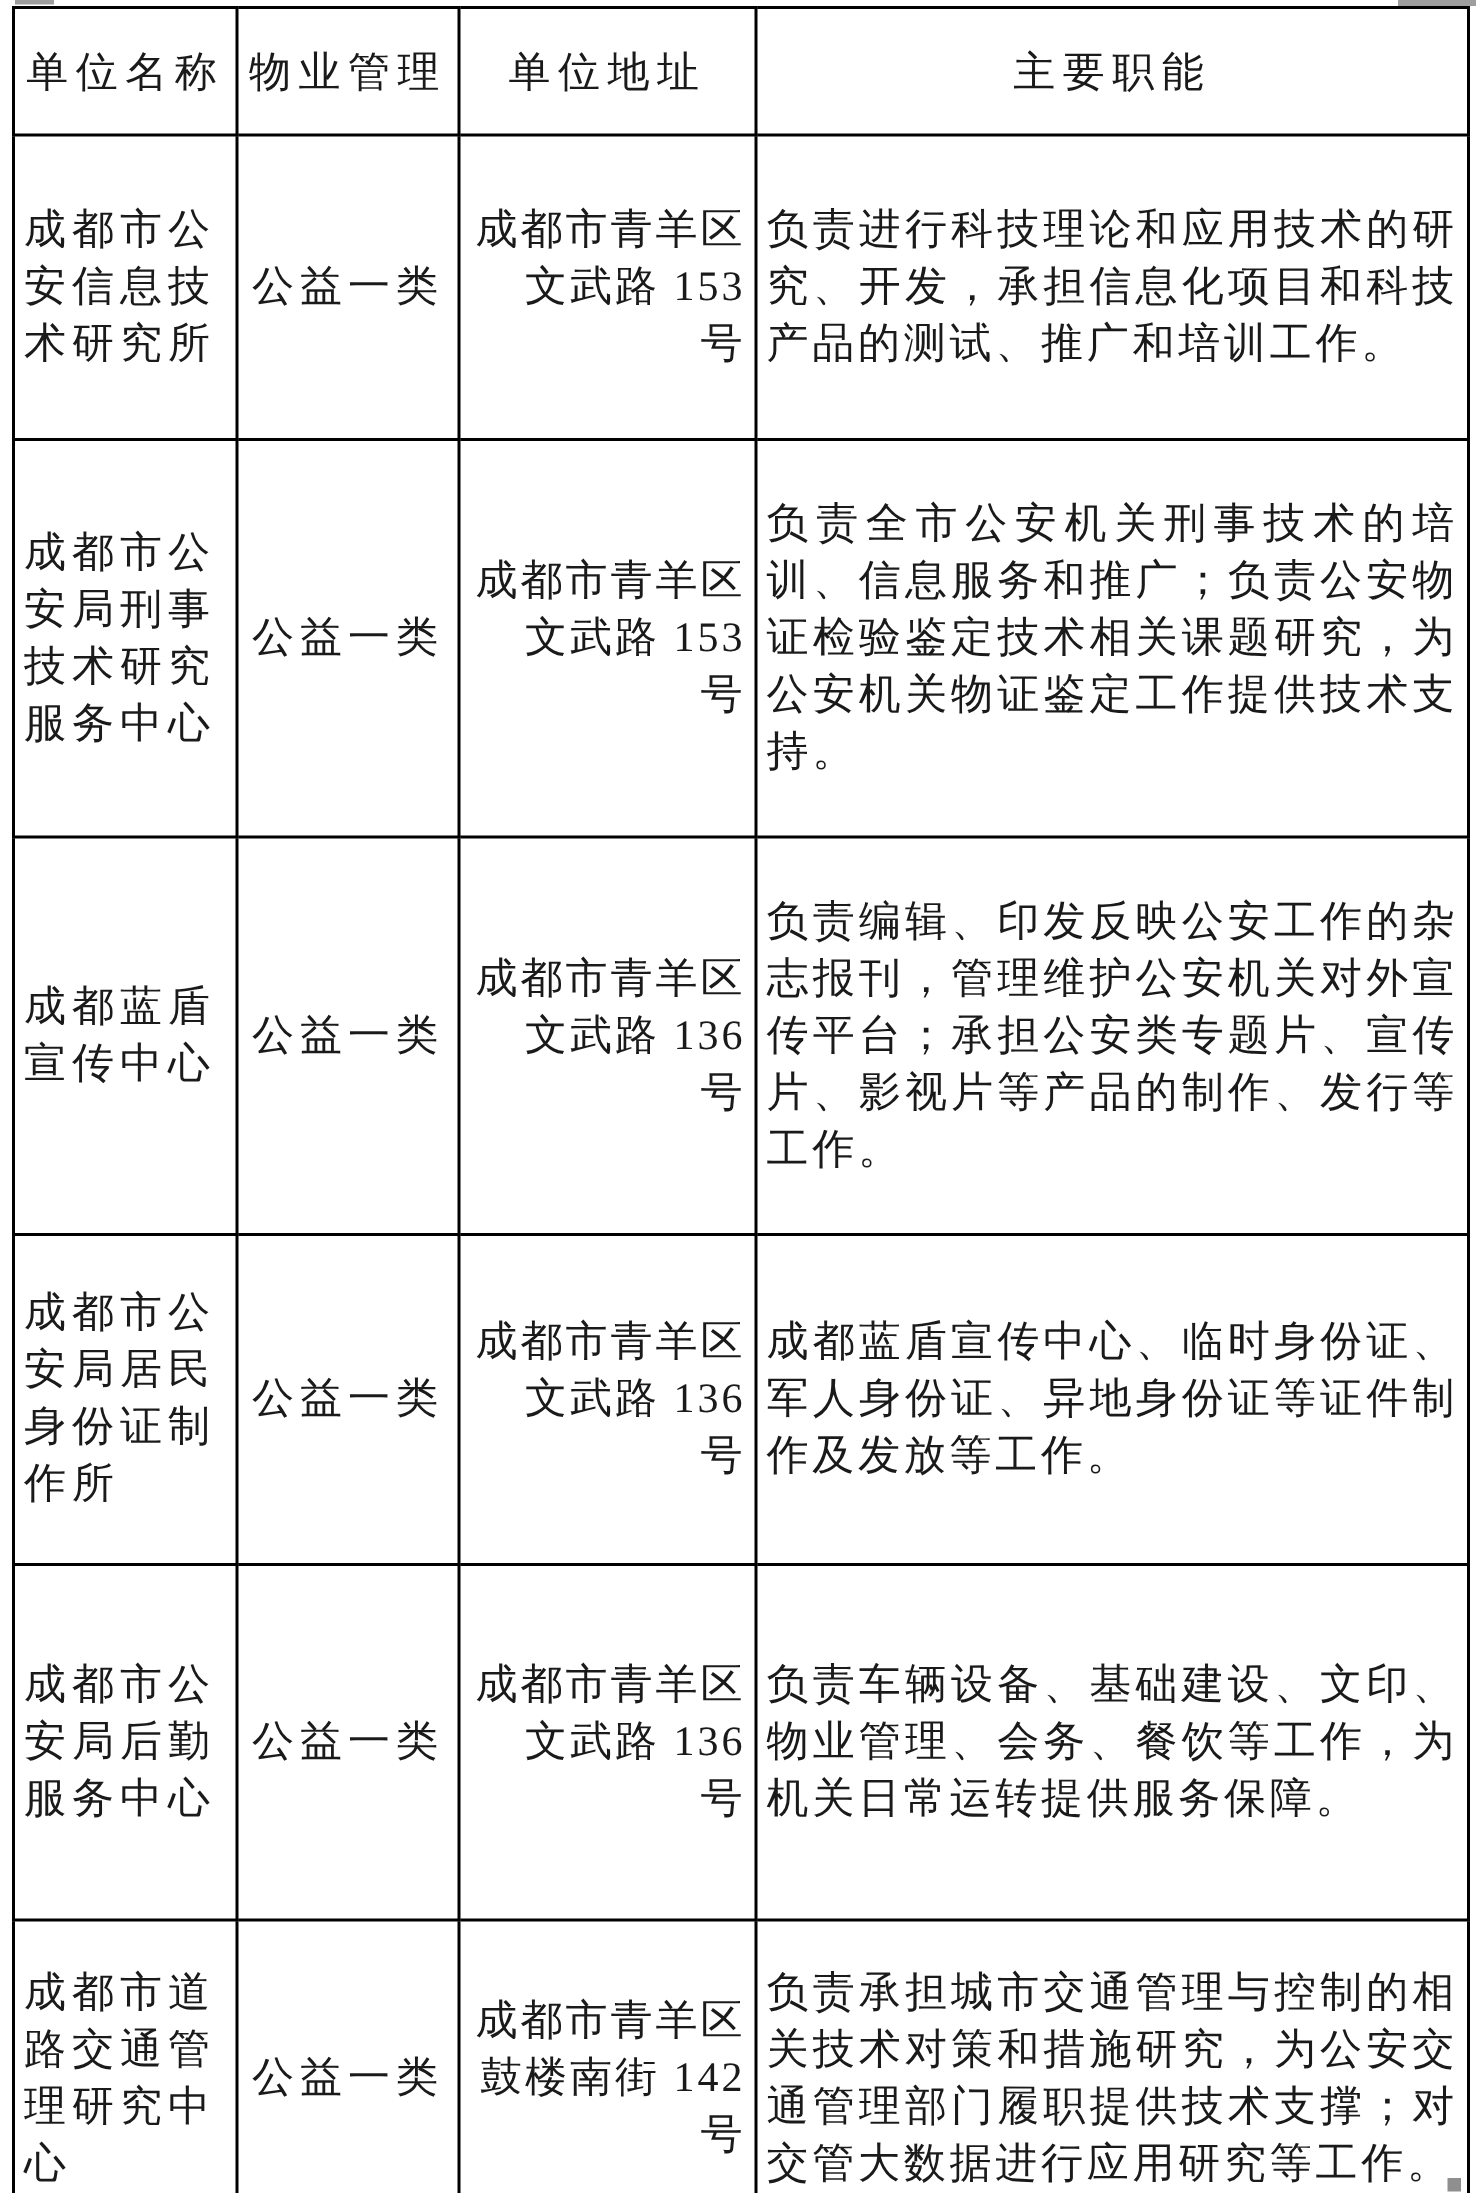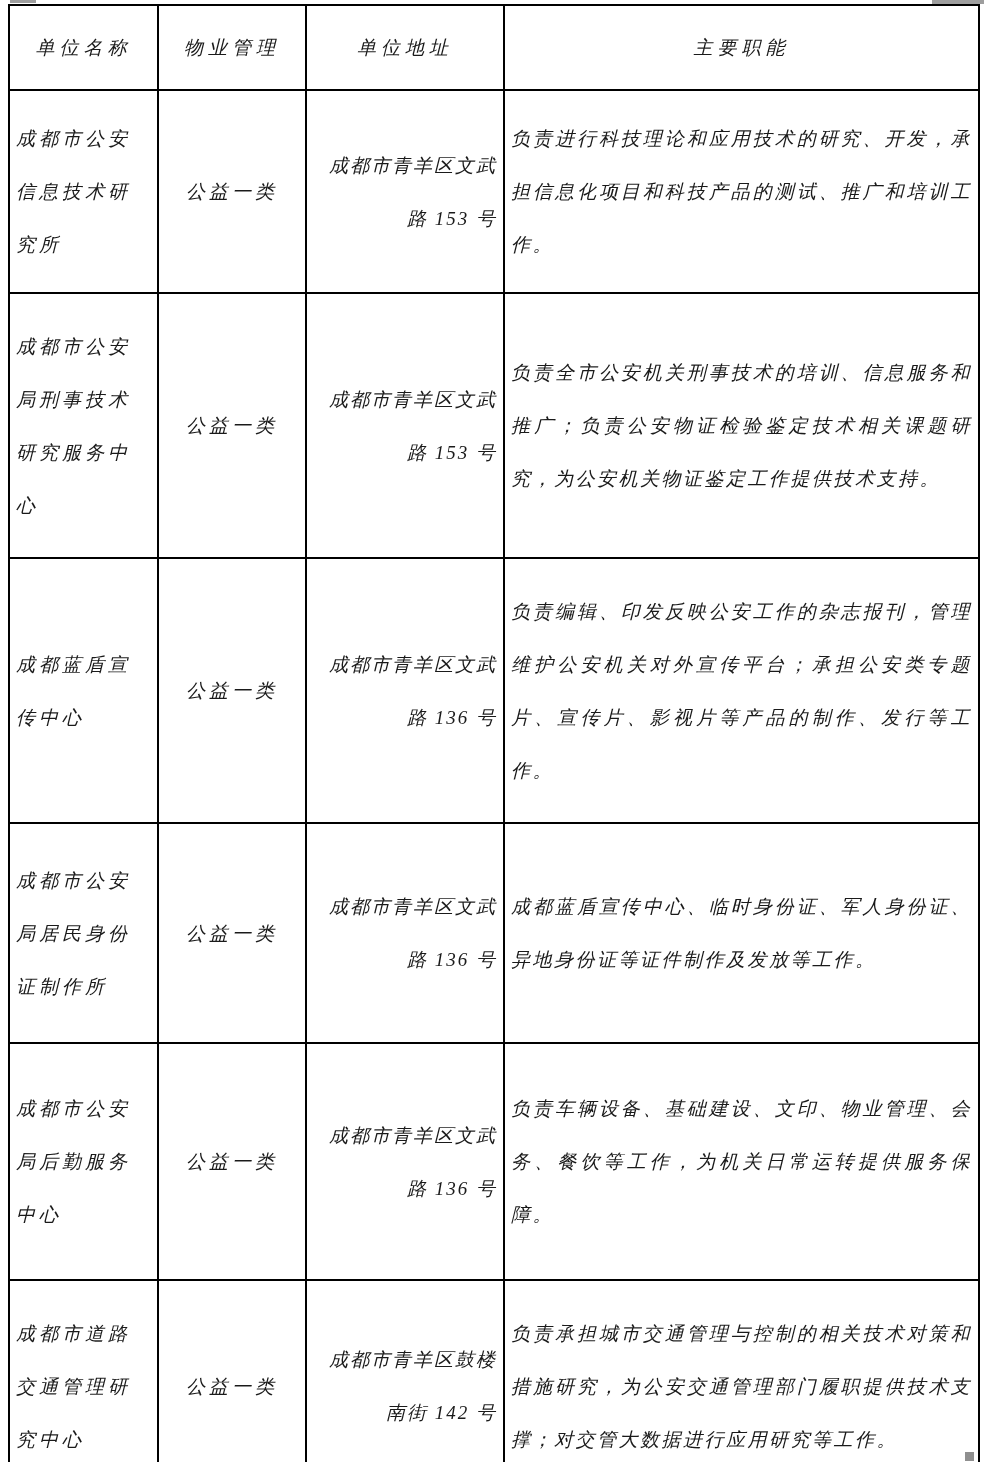--- a/index.html
+++ b/index.html
@@ -34,36 +34,35 @@
     table-layout: fixed;
   }
   .unit-table col.c1 { width: 149px; }
   .unit-table col.c2 { width: 148px; }
   .unit-table col.c3 { width: 198px; }
   .unit-table col.c4 { width: 475px; }
 
   .unit-table th,
   .unit-table td {
     border: 2px solid #000000;
-    font-size: 19px;
+    font-size: 28px;
     vertical-align: middle;
     overflow: hidden;
-    font-style: italic;
   }
 
   .unit-table th {
     font-weight: normal;
     text-align: center;
     height: 83px;
     letter-spacing: 5px;
     padding: 0;
   }
 
   .unit-table td {
-    line-height: 53px;
+    line-height: 38px;
   }
 
   
   tr.r1 { height: 203px; }
   tr.r2 { height: 265px; }
   tr.r3 { height: 265px; }
   tr.r4 { height: 220px; }
   tr.r5 { height: 237px; }
   tr.r6 { height: 212px; }
 

